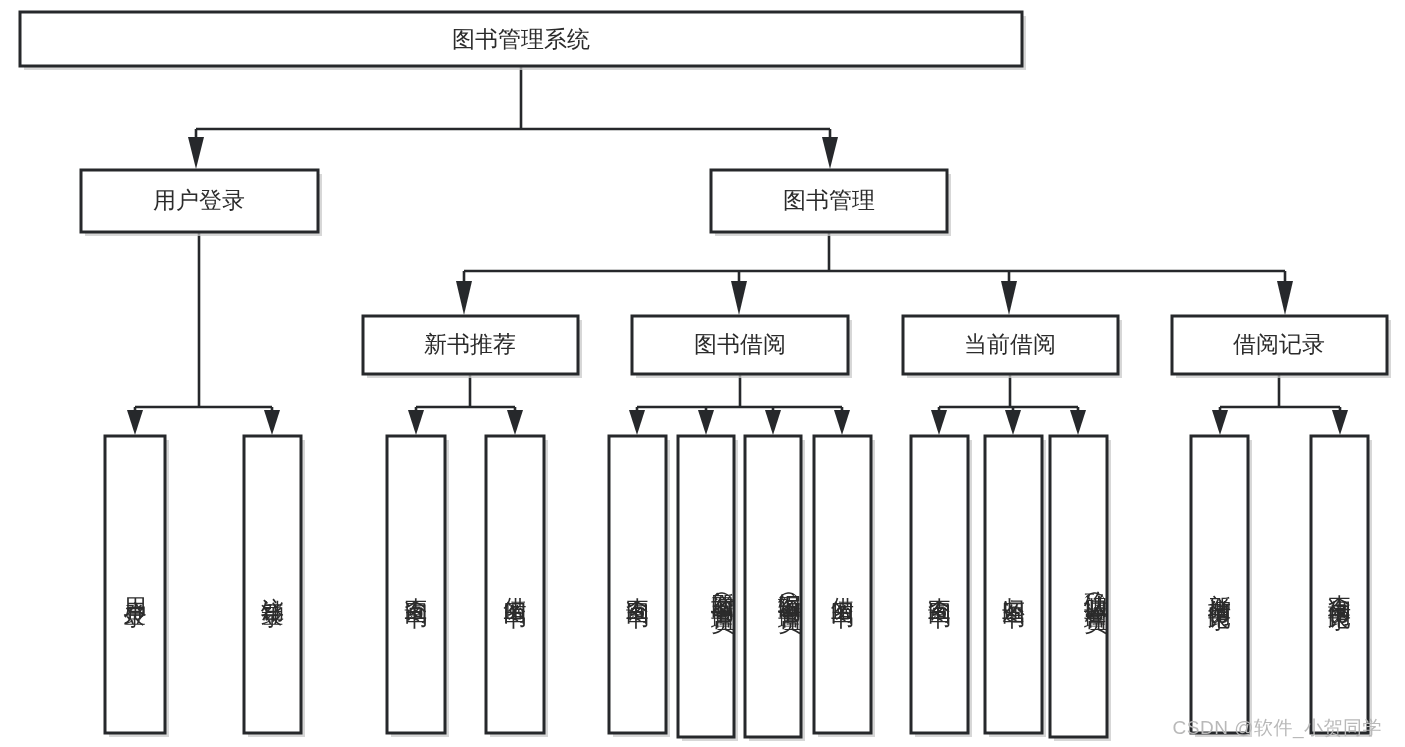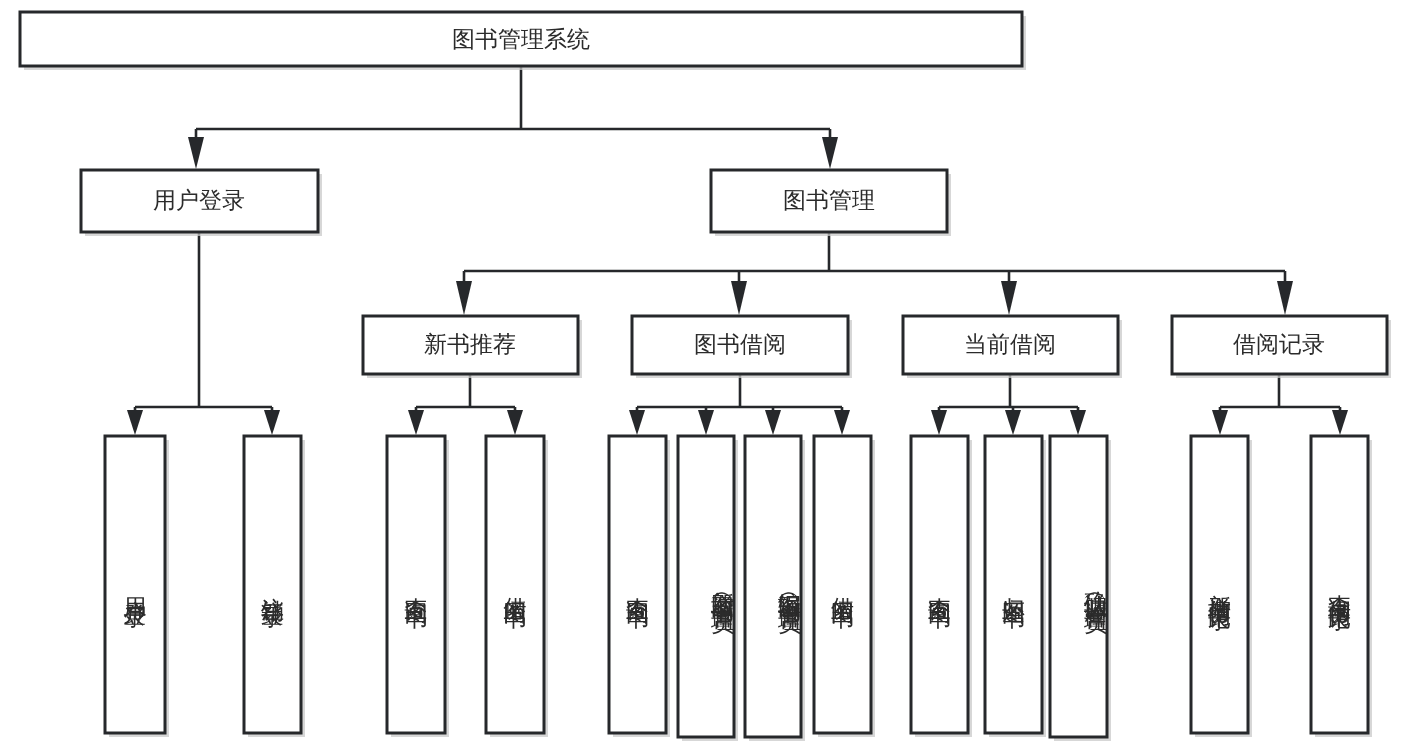--- a/index.html
+++ b/index.html
@@ -230,13 +230,14 @@
   <div class="vtext" style="left:609px; top:436px; width:57px; height:297px;">查询图书</div>
   <div class="vtext" style="left:678px; top:440px; width:56px; height:293px; align-items:flex-start;">新增图书（管理员）</div>
   <div class="vtext" style="left:745px; top:440px; width:56px; height:293px; align-items:flex-start;">编辑图书（管理员）</div>
   <div class="vtext" style="left:814px; top:436px; width:57px; height:297px;">借阅图书</div>
   <div class="vtext" style="left:911px; top:436px; width:57px; height:297px;">查询图书</div>
   <div class="vtext" style="left:985px; top:436px; width:57px; height:297px;">归还图书</div>
   <div class="vtext" style="left:1050px; top:440px; width:57px; height:293px; align-items:flex-start;">确认归还（管理员）</div>
   <div class="vtext" style="left:1191px; top:436px; width:57px; height:297px;">新增借阅记录</div>
   <div class="vtext" style="left:1311px; top:436px; width:57px; height:297px;">查询借阅记录</div>
 
+  <div class="watermark">CSDN @软件_小贺同学</div>
 </div>
 
 </body></html>

